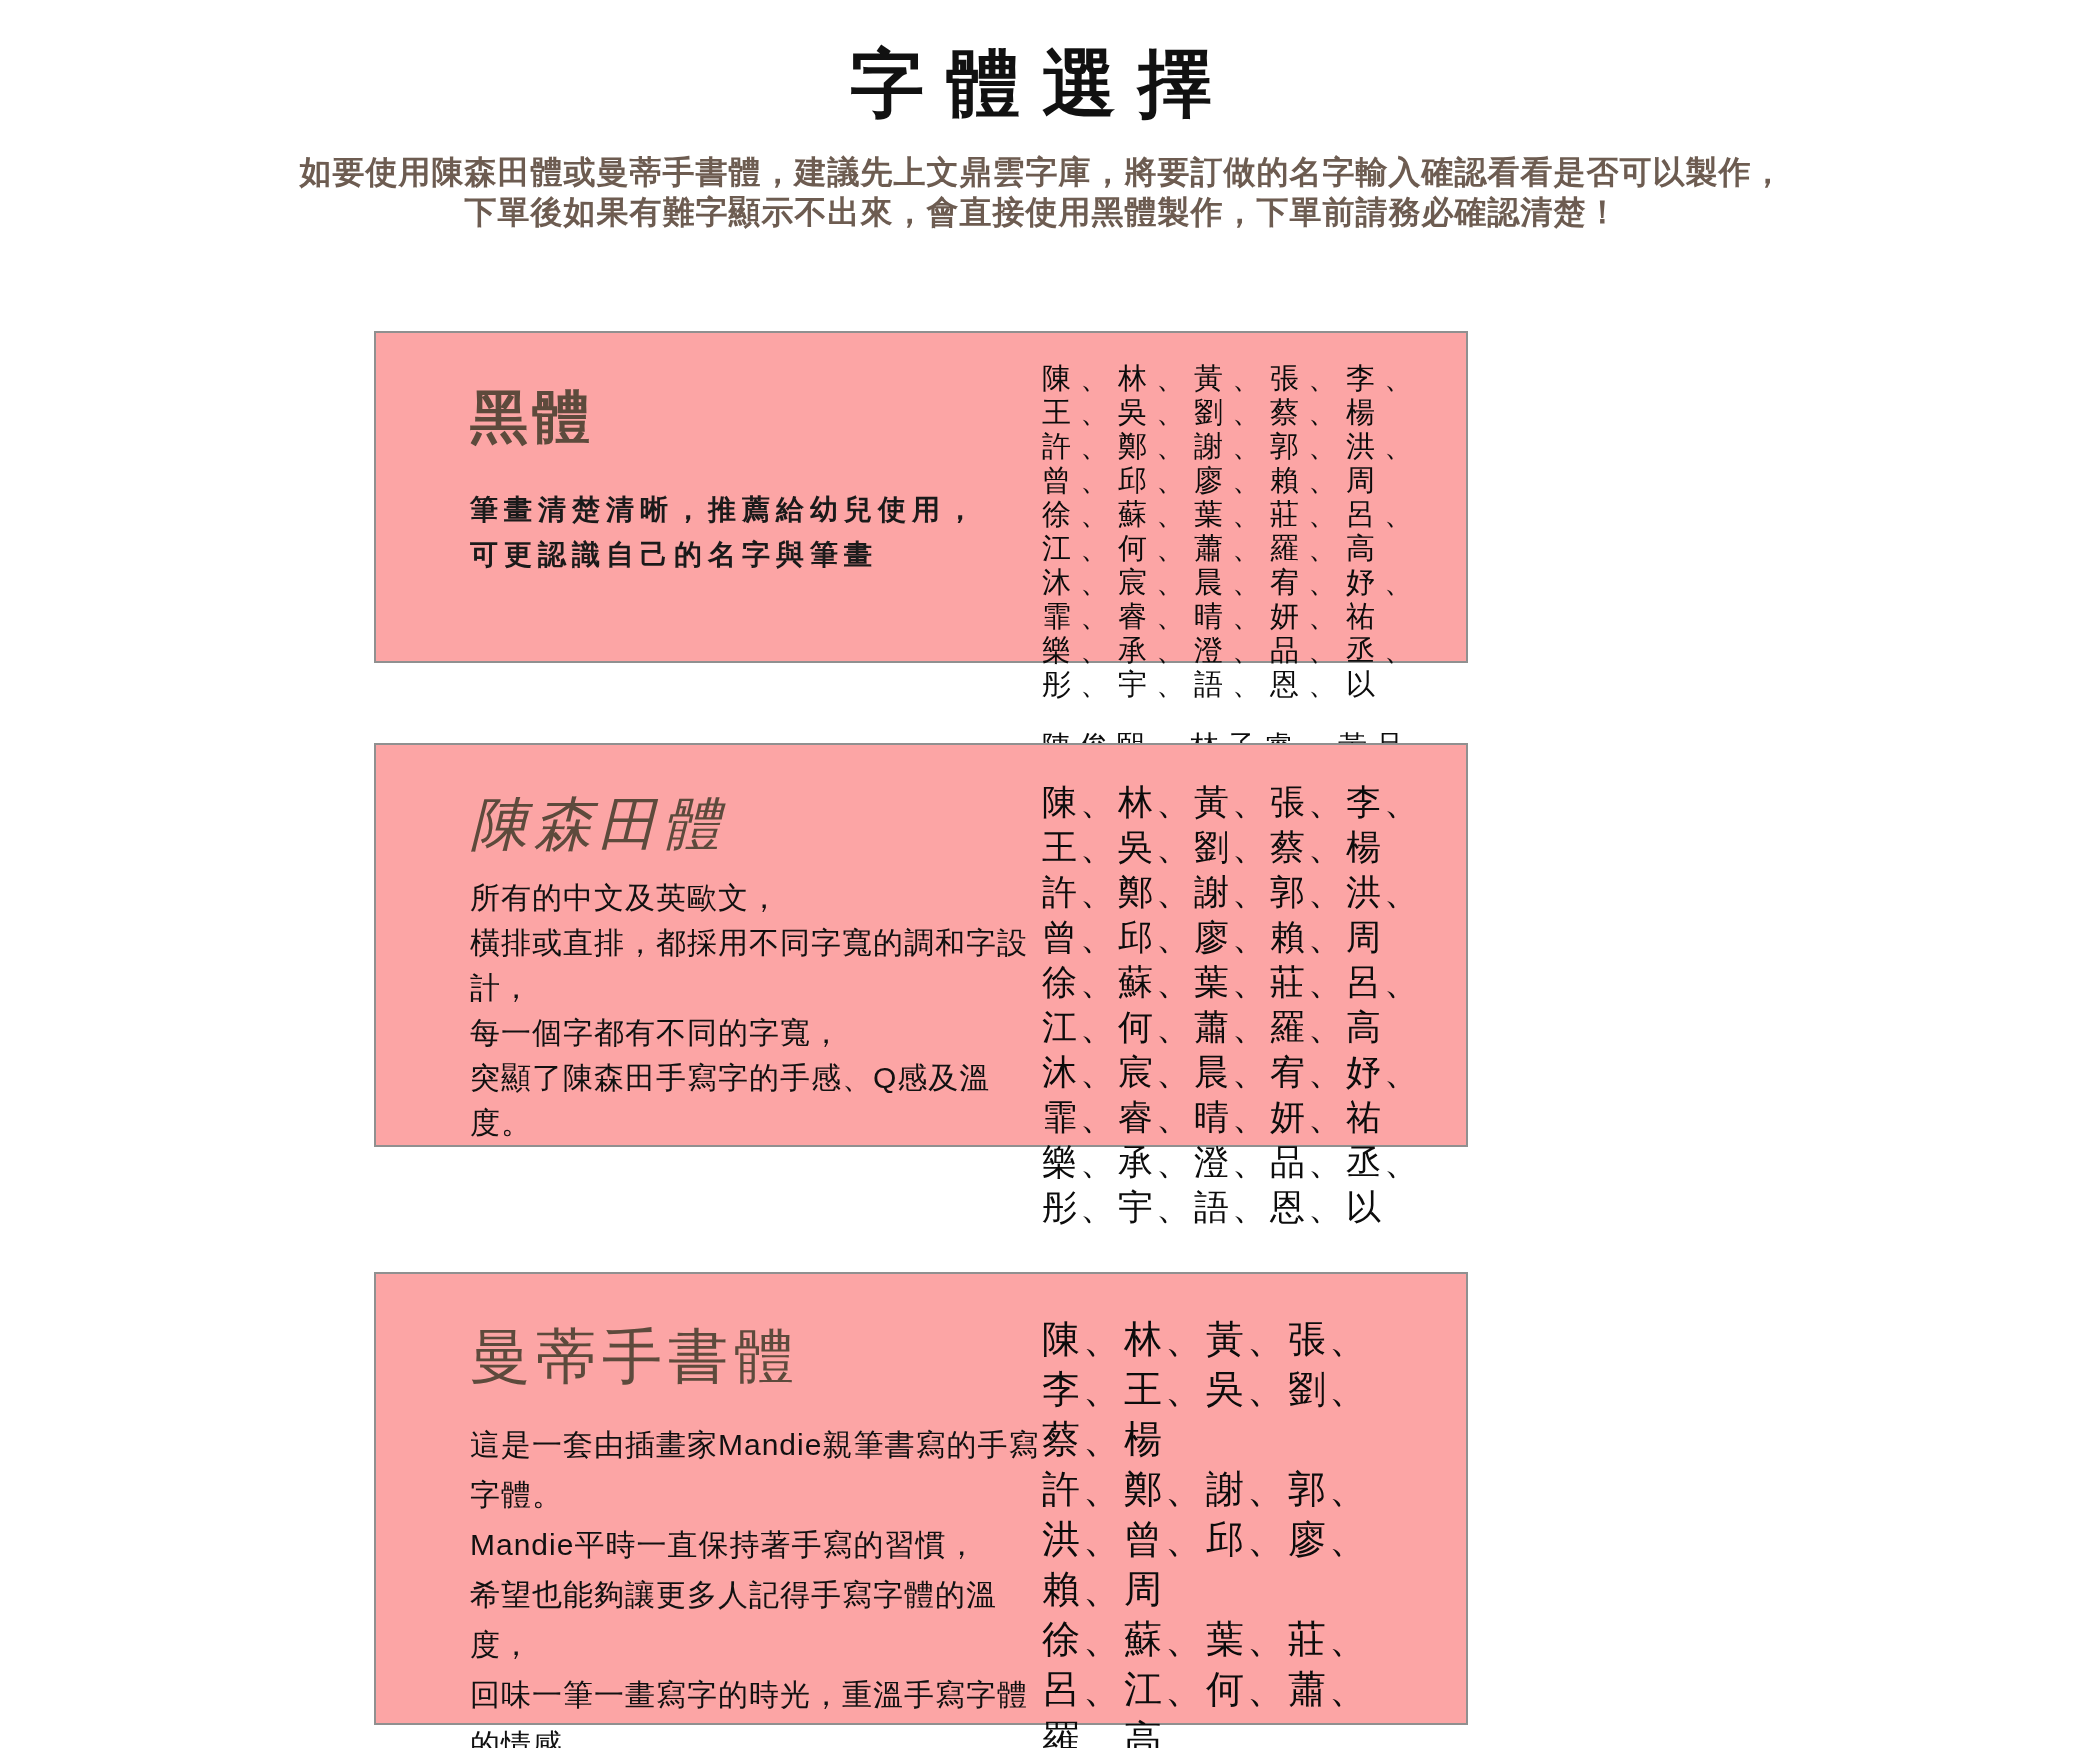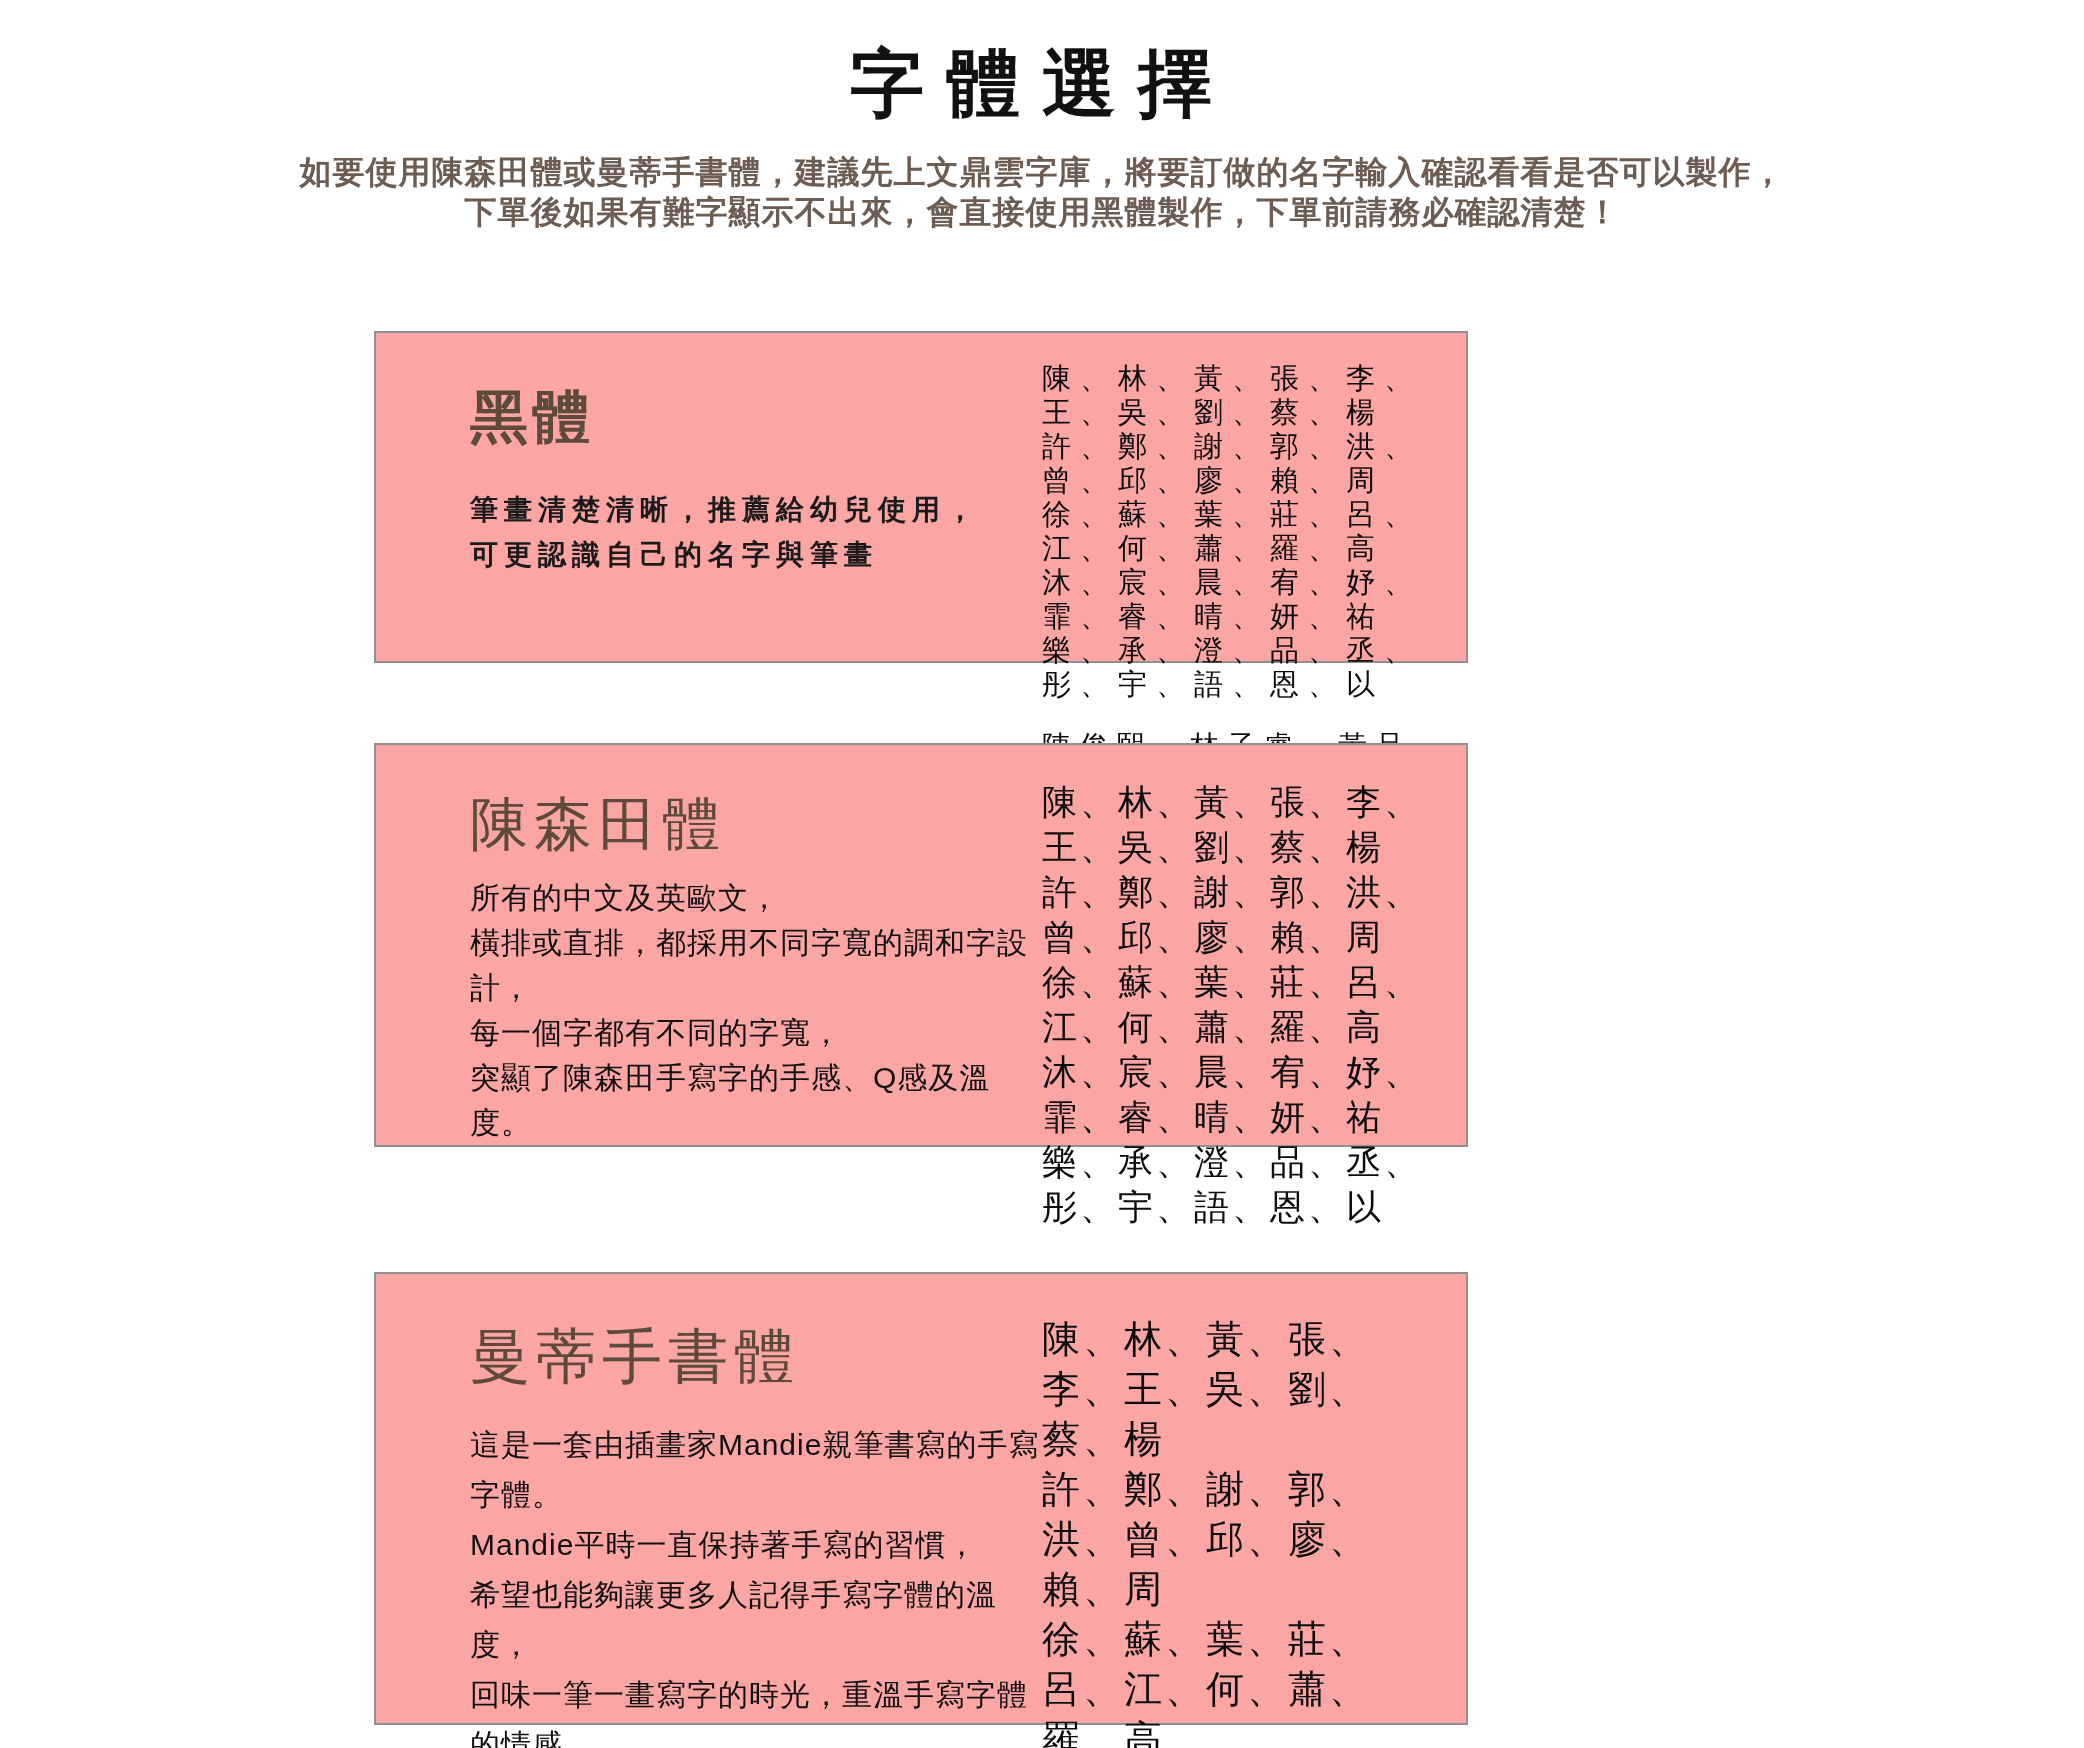--- a/index.html
+++ b/index.html
@@ -80,21 +80,21 @@
   
   .box-1 .box-left{padding-top:52px;}
   .box-1 .box-title{font-size:58px;font-weight:bold;letter-spacing:4px;line-height:64px;}
   .box-1 .box-desc{margin-top:38px;font-size:28px;font-weight:bold;color:#1a1a1a;letter-spacing:6px;line-height:45px;}
   .box-1 .box-right{padding-top:28px;}
   .box-1 .sample-grid{font-size:29px;line-height:34px;letter-spacing:9px;font-weight:500;}
   .box-1 .sample-names{margin-top:26px;font-size:29px;letter-spacing:8px;font-weight:500;}
 
   
   .box-2 .box-left{padding-top:44px;}
-  .box-2 .box-title{font-size:58px;font-weight:normal;letter-spacing:6px;line-height:70px;}
+  .box-2 .box-title{font-size:58px;font-weight:normal;letter-spacing:6px;line-height:70px;font-style:italic;}
   .box-2 .box-desc{margin-top:16px;font-size:30px;color:#111111;letter-spacing:1px;line-height:45px;}
   .box-2 .box-right{padding-top:34px;}
   .box-2 .sample-grid{font-size:35px;line-height:45px;letter-spacing:3px;}
   .box-2 .sample-names{margin-top:40px;font-size:34px;letter-spacing:2px;}
 
   
   .box-3 .box-left{padding-top:46px;}
   .box-3 .box-title{font-size:60px;font-weight:normal;letter-spacing:6px;line-height:74px;}
   .box-3 .box-desc{margin-top:26px;font-size:30px;color:#111111;letter-spacing:1px;line-height:50px;}
   .box-3 .box-right{padding-top:40px;}

